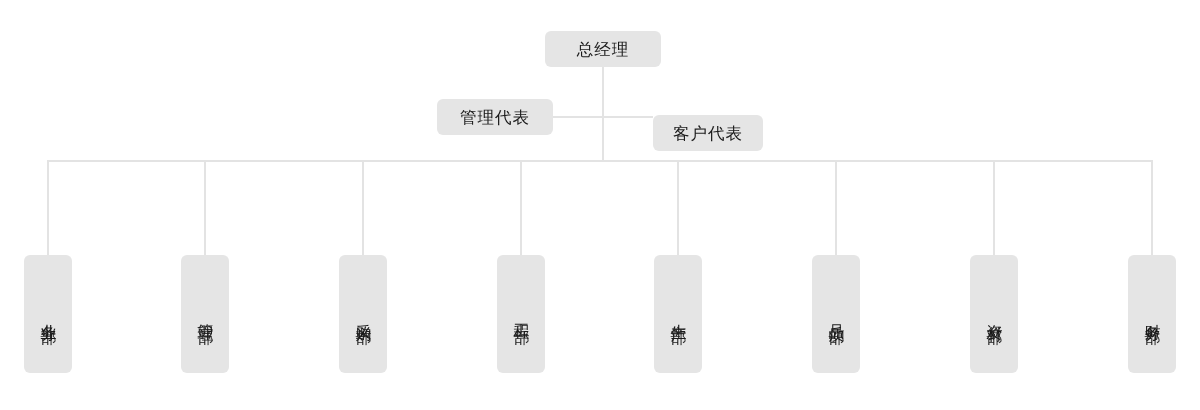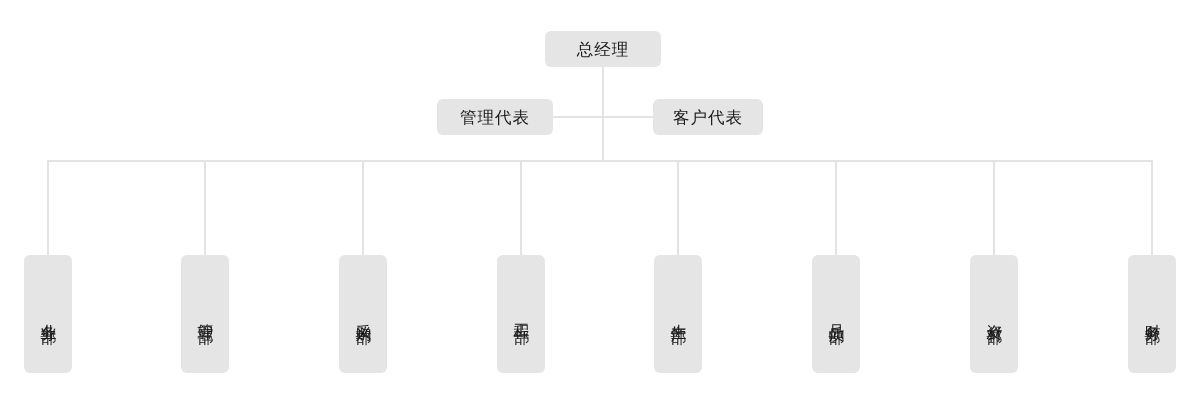--- a/index.html
+++ b/index.html
@@ -89,21 +89,21 @@
   <div class="line v" style="left:1151px; top:160px; height:96px;"></div>
 
   <div class="node horiz" style="left:437px; top:99px; width:116px;">
     <span class="node-label">管理代表</span>
   </div>
 
   <div class="node horiz" style="left:545px; top:31px; width:116px;">
     <span class="node-label">总经理</span>
   </div>
 
-  <div class="node horiz" style="left:653px; top:99px; width:110px;">
+  <div class="node horiz" style="left:653px; top:115px; width:110px;">
     <span class="node-label">客户代表</span>
   </div>
 
   <div class="node vert" style="left:24px; top:255px;">
     <span class="node-label">业务部</span>
   </div>
 
   <div class="node vert" style="left:181px; top:255px;">
     <span class="node-label">管理部</span>
   </div>

